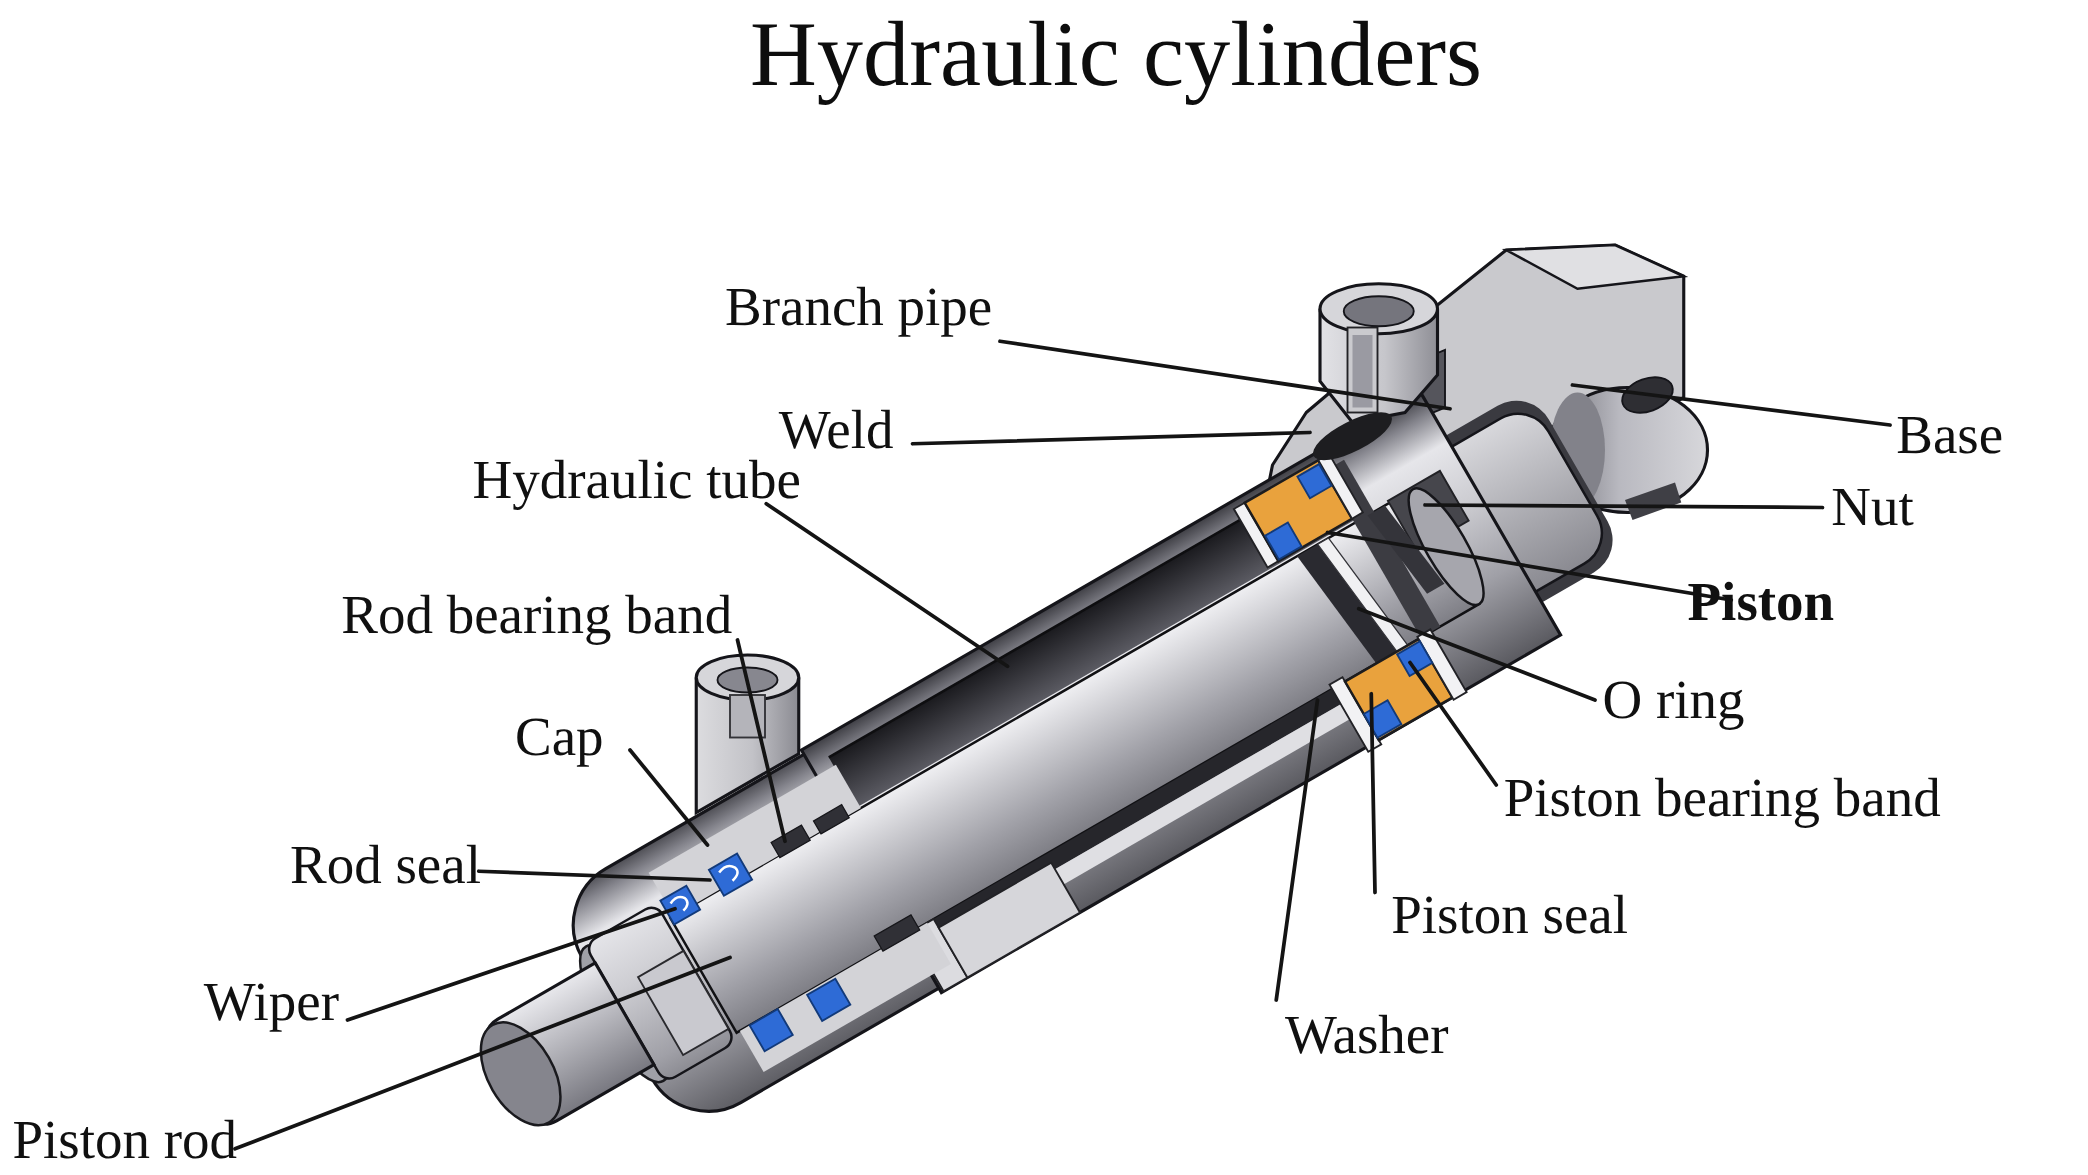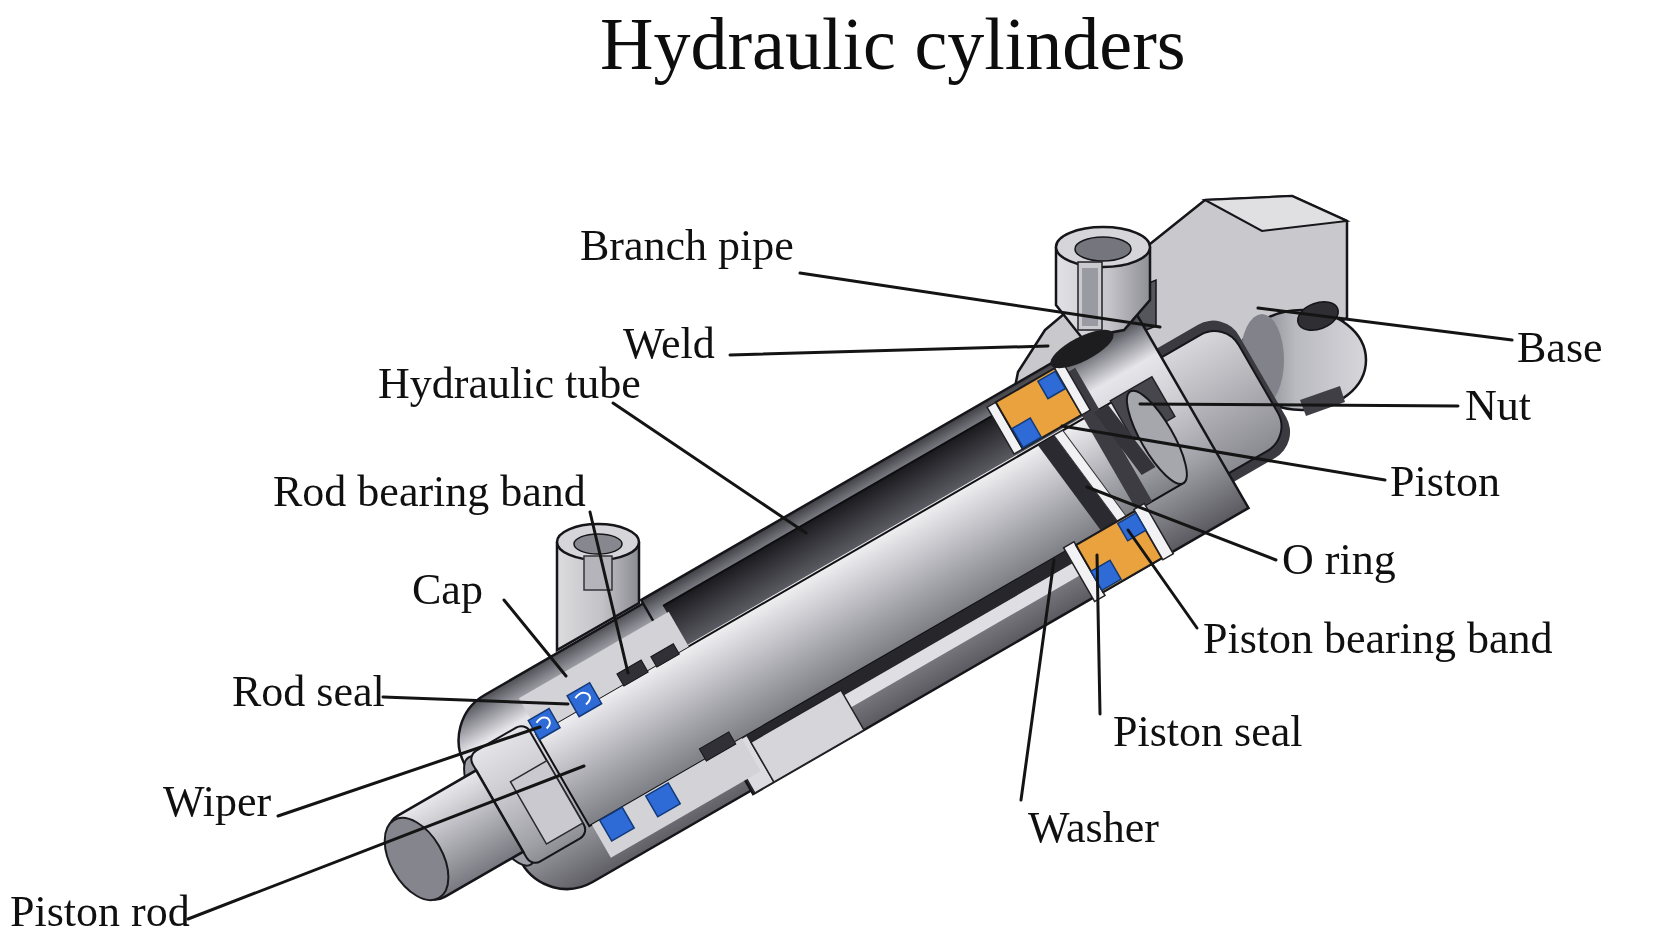--- a/index.html
+++ b/index.html
@@ -182,19 +182,19 @@
       <div class="label" style="left: 580px; top: 223px;">Branch pipe</div>
       <div class="label" style="left: 623px; top: 321px;">Weld</div>
       <div class="label" style="left: 378px; top: 361px;">Hydraulic tube</div>
       <div class="label" style="left: 273px; top: 469px;">Rod bearing band</div>
       <div class="label" style="left: 412px; top: 567px;">Cap</div>
       <div class="label" style="left: 232px; top: 669px;">Rod seal</div>
       <div class="label" style="left: 163px; top: 779px;">Wiper</div>
       <div class="label" style="left: 10px; top: 889px;">Piston rod</div>
       <div class="label" style="left: 1517px; top: 293px; margin-top: 32px;">Base</div>
       <div class="label" style="left: 1465px; top: 383px;">Nut</div>
-      <div class="label" style="left: 1390px; top: 459px;">Piston</div>
+      <div class="label" style="left: 1350px; top: 459px; font-weight: bold;">Piston</div>
       <div class="label" style="left: 1282px; top: 537px;">O ring</div>
       <div class="label" style="left: 1203px; top: 616px;">Piston bearing band</div>
       <div class="label" style="left: 1100px; top: 709px; margin-left: 13px;">Piston seal</div>
       <div class="label" style="left: 1028px; top: 793px; margin-top: 12px;">Washer</div>
     </div>
 </div>
 
 </body></html>

